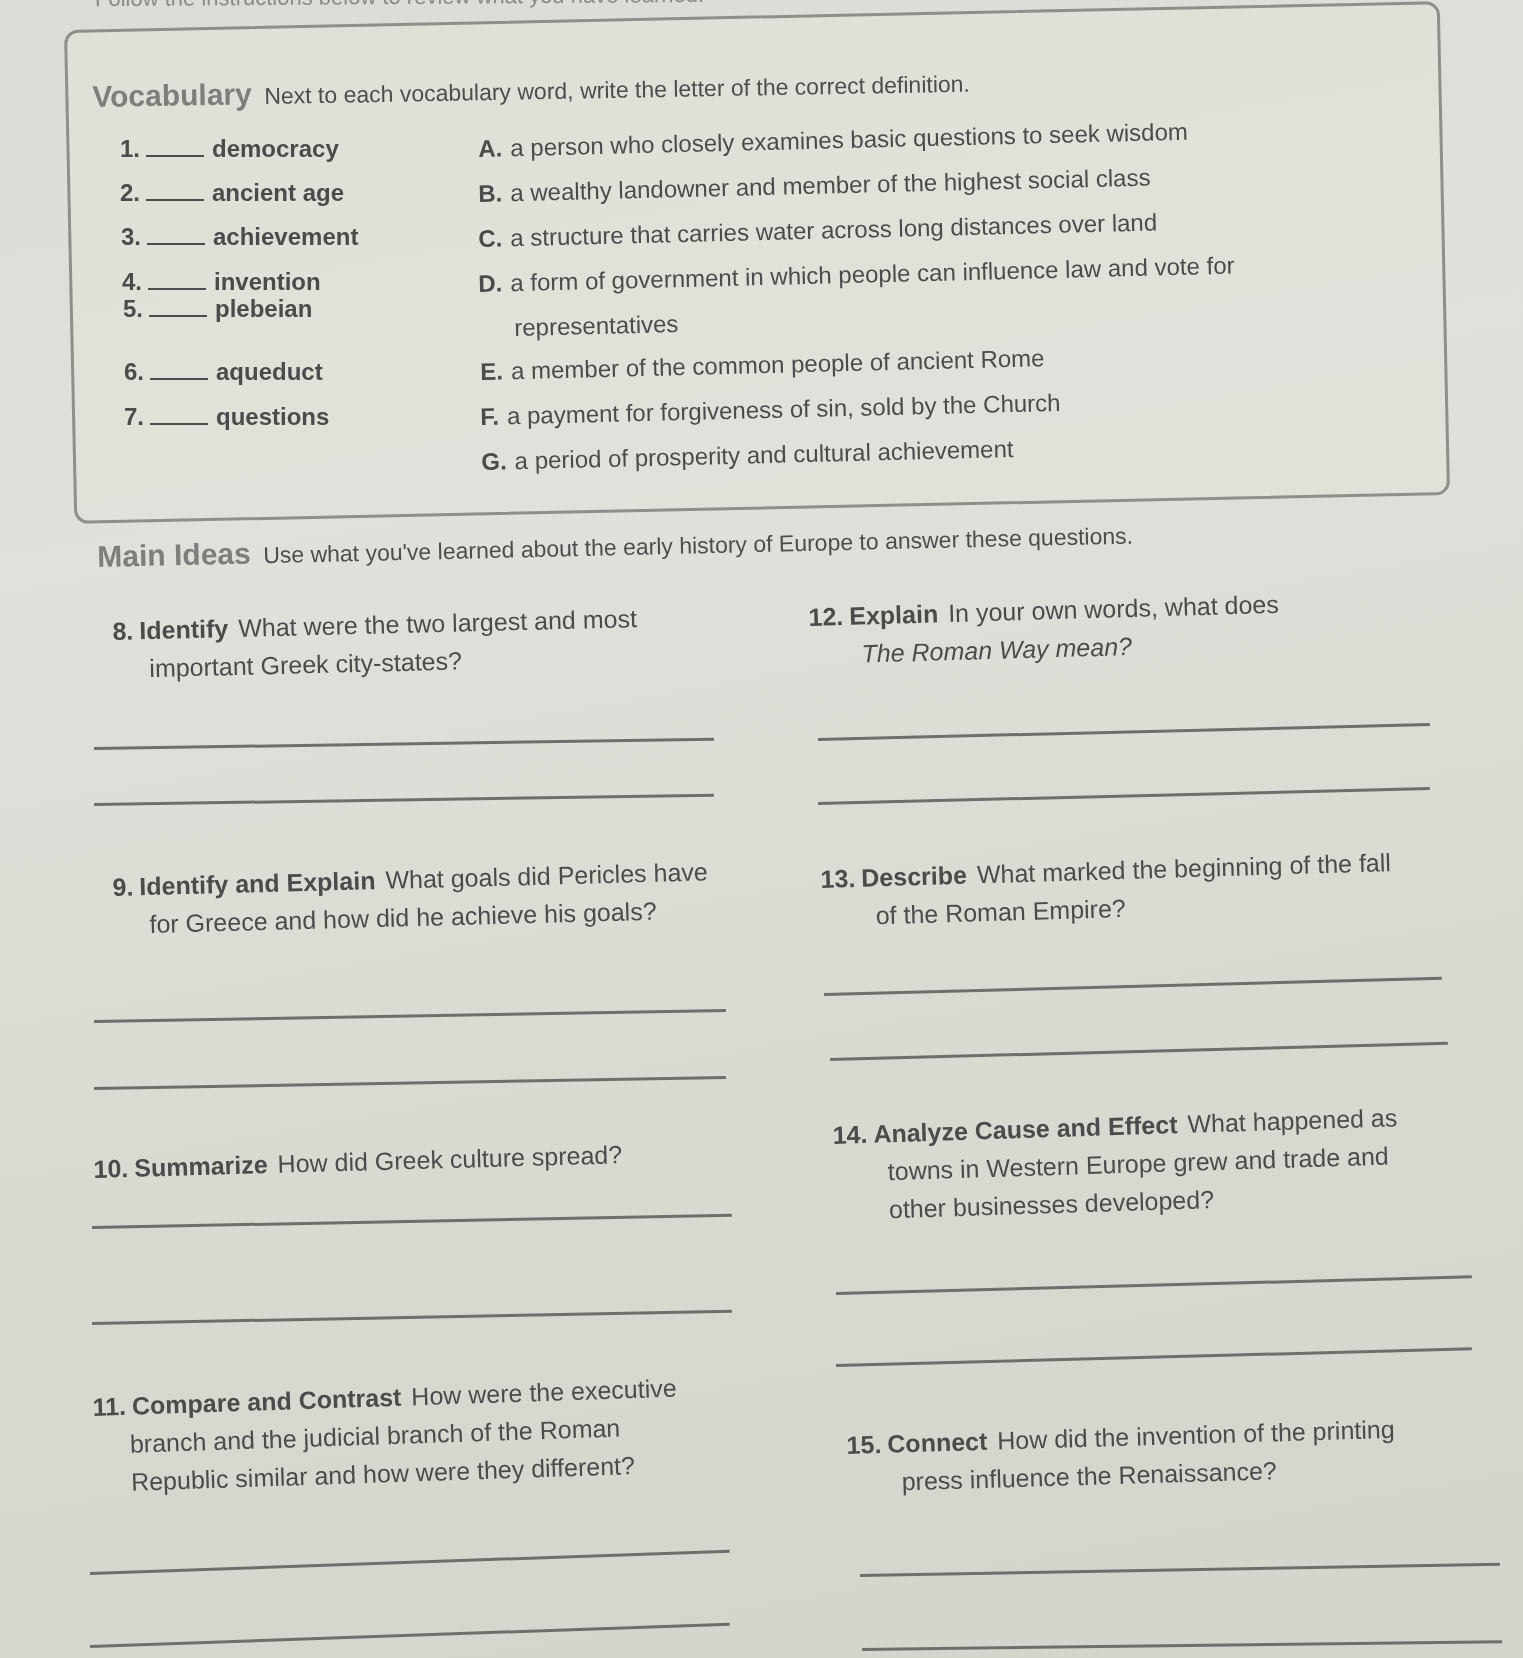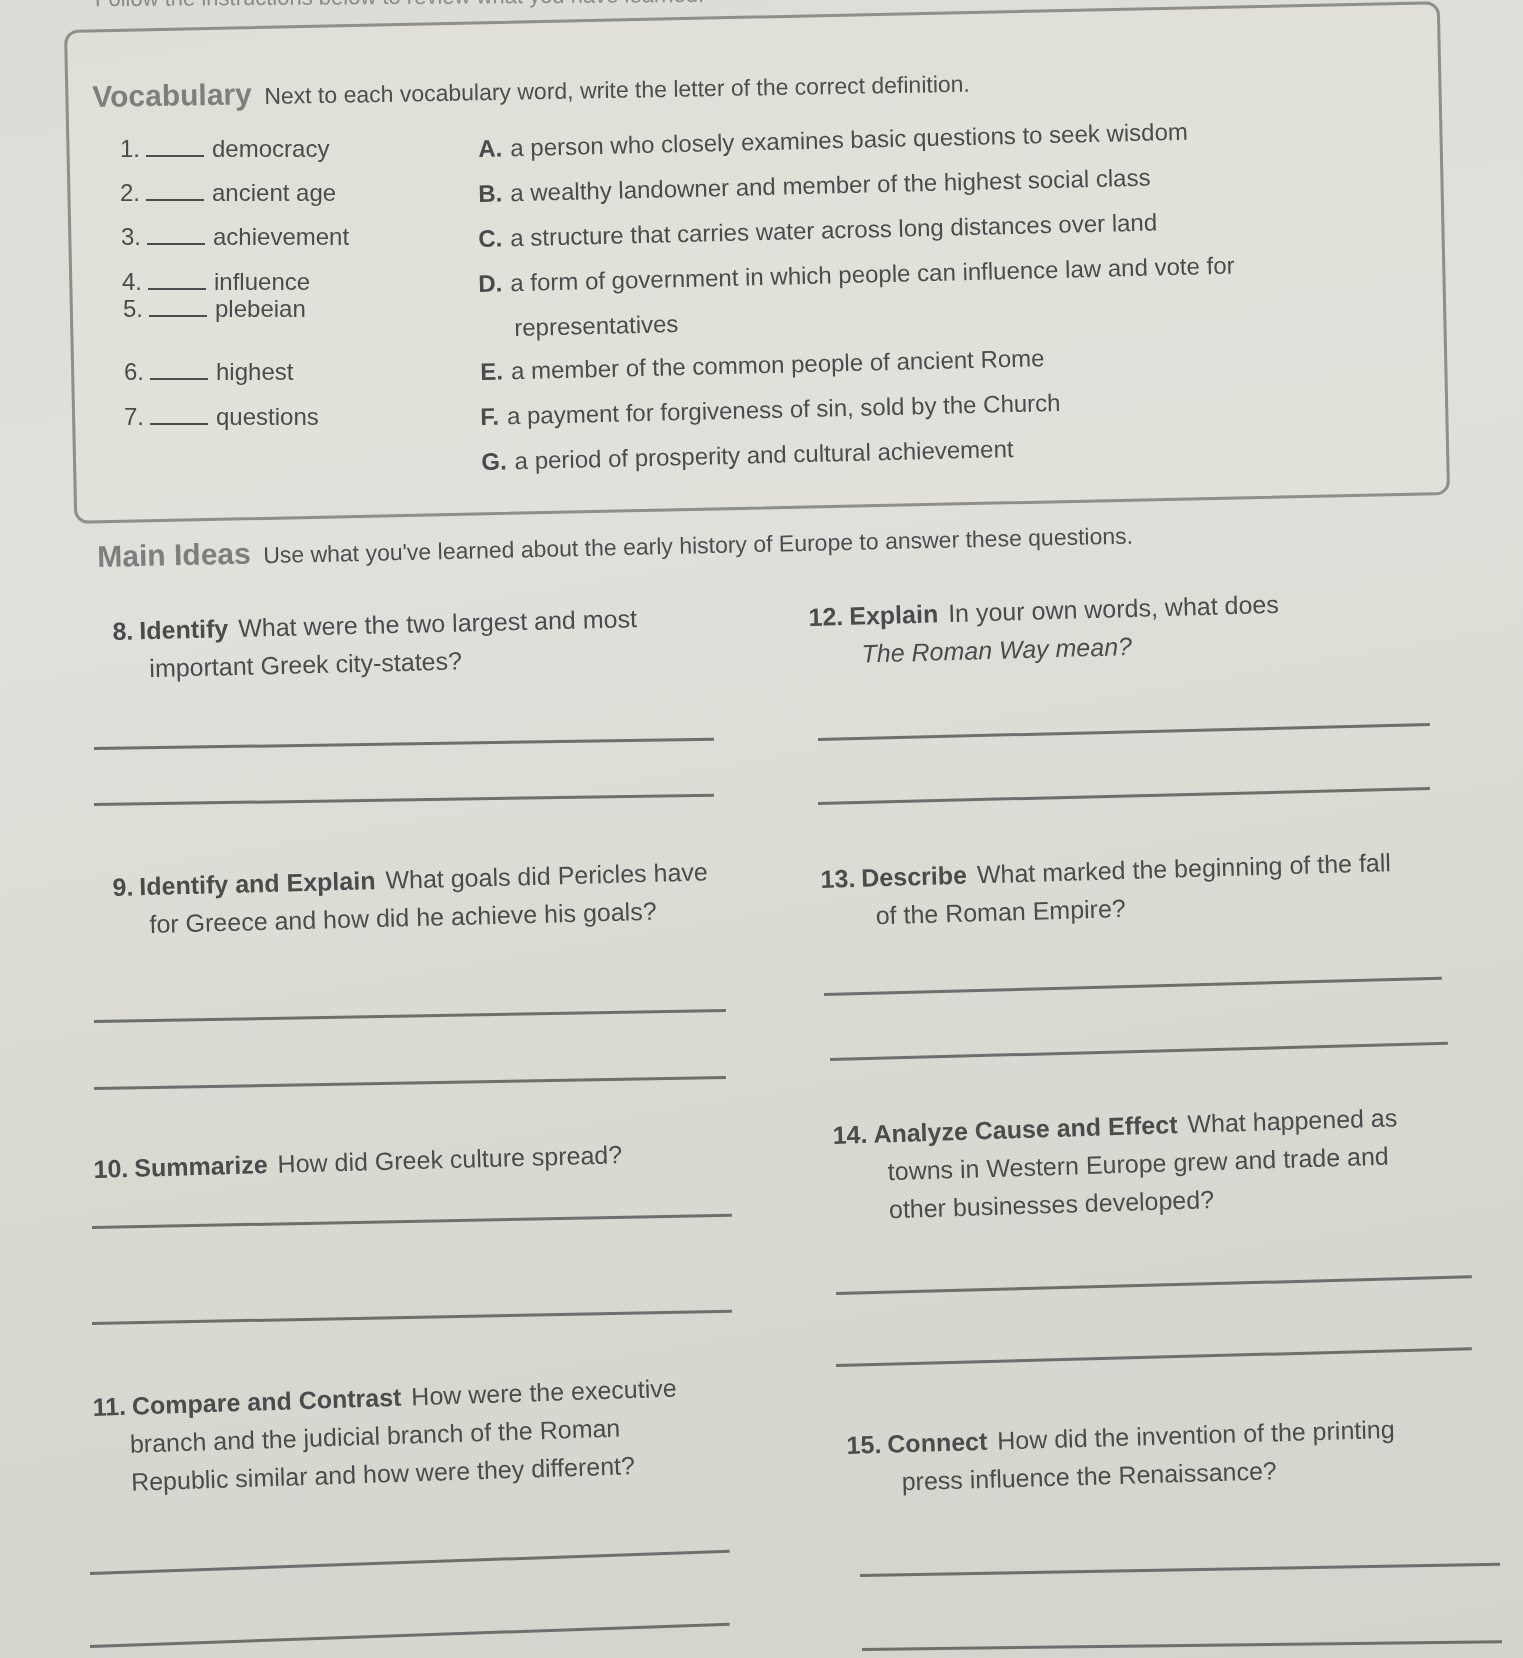--- a/index.html
+++ b/index.html
@@ -64,20 +64,21 @@
     .vocab-words {
       position: absolute;
       left: 120px;
       top: 135px;
     }
     .vocab-word {
       position: absolute;
       white-space: nowrap;
       font-size: 24px;
       color: #4b4b4b;
+      font-weight: bold;
     }
     .vocab-word .num {
       display: inline-block;
       width: 26px;
     }
     .vocab-word .blank {
       display: inline-block;
       width: 58px;
       border-bottom: 2px solid #4d4d4d;
       margin-right: 8px;
@@ -158,27 +159,27 @@
     <div class="vocab-word" style="left:0;top:0;">
       <span class="num">1.</span><span class="blank"></span><span>democracy</span>
     </div>
     <div class="vocab-word" style="left:0;top:44px;">
       <span class="num">2.</span><span class="blank"></span><span>ancient age</span>
     </div>
     <div class="vocab-word" style="left:1px;top:88px;">
       <span class="num">3.</span><span class="blank"></span><span>achievement</span>
     </div>
     <div class="vocab-word" style="left:2px;top:133px;">
-      <span class="num">4.</span><span class="blank"></span><span>influence</span>
+      <span class="num">4.</span><span class="blank"></span><span>invention</span>
     </div>
     <div class="vocab-word" style="left:3px;top:160px;">
       <span class="num">5.</span><span class="blank"></span><span>plebeian</span>
     </div>
     <div class="vocab-word" style="left:4px;top:223px;">
-      <span class="num">6.</span><span class="blank"></span><span>highest</span>
+      <span class="num">6.</span><span class="blank"></span><span>aqueduct</span>
     </div>
     <div class="vocab-word" style="left:4px;top:268px;">
       <span class="num">7.</span><span class="blank"></span><span>questions</span>
     </div>
   </div>
 
   <div class="vocab-defs">
     <div class="vocab-def" style="left:0;top:17px;">
       <span class="letter">A.</span><span>a person who closely examines basic questions to seek wisdom</span>
     </div>

